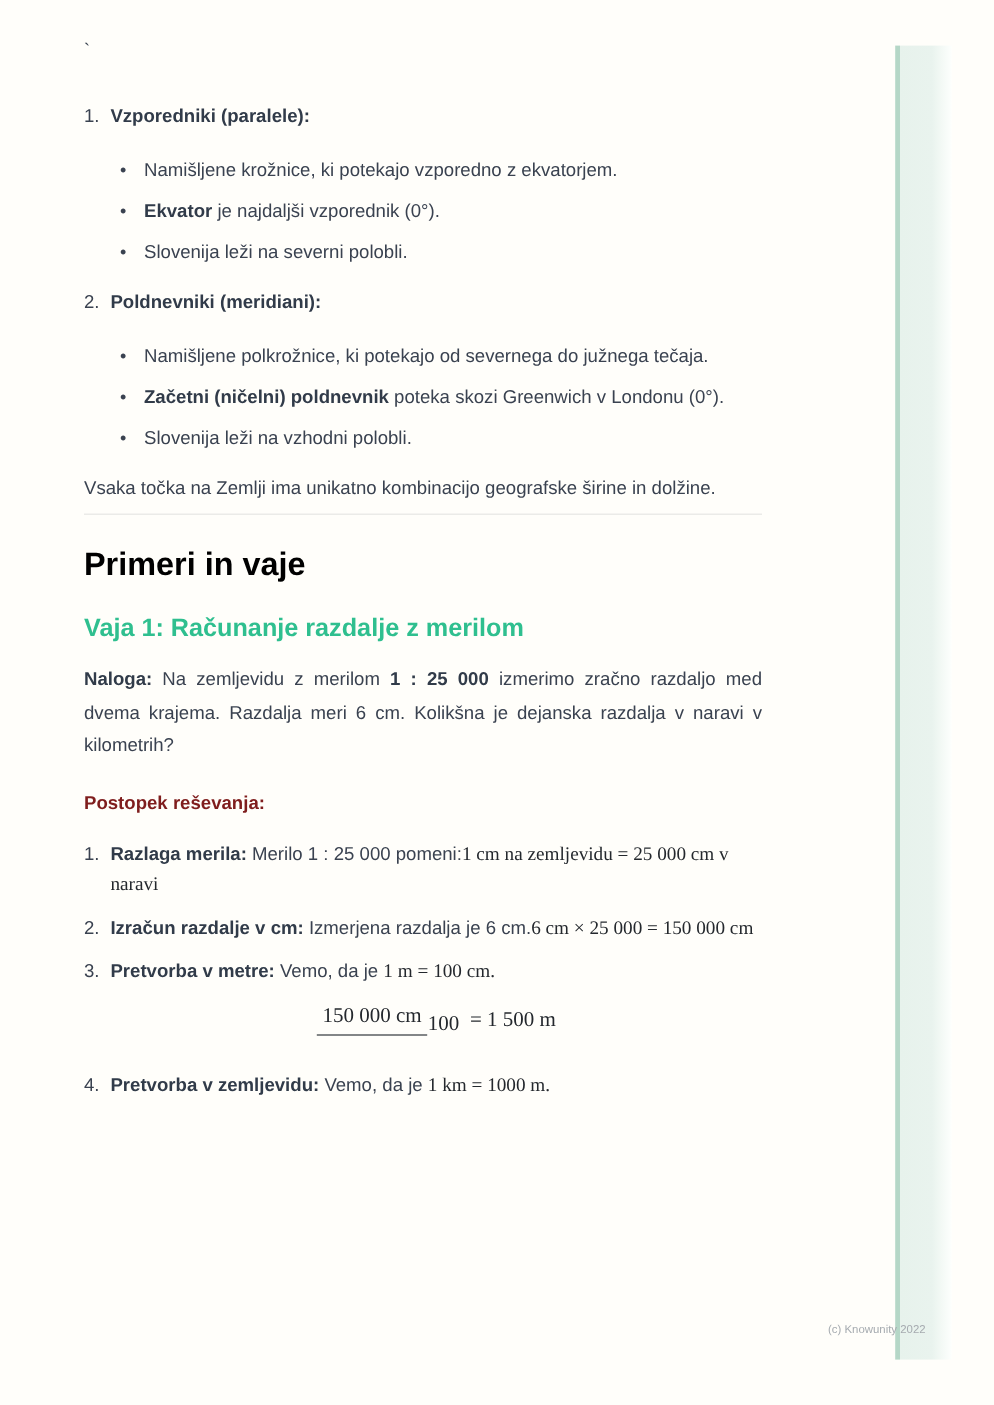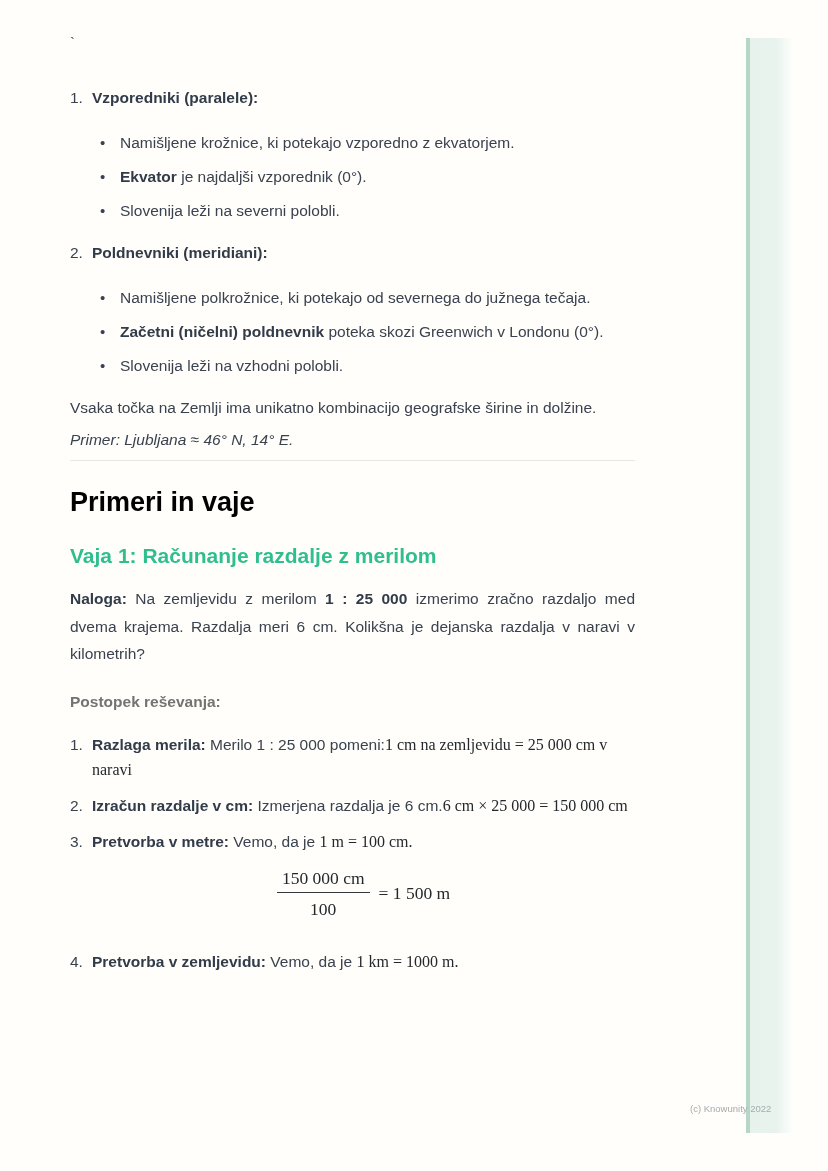--- a/index.html
+++ b/index.html
@@ -26,29 +26,29 @@
   .bullets li{display:flex;margin-bottom:10px;}
   .bullets .dot{flex:0 0 20px;margin-left:30px;text-align:left;color:#3a4250;}
   .bullets .dot::before{content:"•";font-size:15px;}
   .btext{flex:1;}
   .summary{margin:18px 0 0 0;}
   .example{margin:8px 0 0 0;font-style:italic;}
   hr.divider{border:none;border-top:1px solid #e7e7e4;margin:8px 0 0 0;}
   h1.sec{margin:25px 0 12px 0;font-size:27px;line-height:32px;color:#000000;font-weight:700;}
   h2.sec{margin:25px 0 16px 0;font-size:21px;line-height:26px;color:#2fbf8f;font-weight:700;}
   .task{margin:16px 0 0 0;line-height:27.5px;text-align:justify;}
-  .procedure{margin:22px 0 0 0;font-weight:700;color:#737373;}
+  .procedure{margin:22px 0 0 0;font-weight:700;color:#7f1d1d;}
   .steps{list-style:none;margin:18px 0 0 0;padding:0;}
   .steps>li{display:flex;margin-bottom:11px;line-height:25px;}
   .steps .num{flex:0 0 22px;color:#3a4250;}
   .step-body{flex:1;}
   .math{font-family:"Liberation Serif","DejaVu Serif",serif;color:#24282d;font-size:16px;}
   .formula{margin:14px 0 18px 0;display:flex;justify-content:center;align-items:center;
     font-family:"Liberation Serif","DejaVu Serif",serif;color:#24282d;font-size:17.5px;line-height:21px;}
-  .frac{display:inline-flex;flex-direction:column;text-align:center;}
+  .frac{display:inline-flex;flex-direction:row;text-align:center;}
   .frac .fnum{padding:0 5px 3px 5px;border-bottom:1.5px solid #33383d;}
   .frac .fden{padding-top:6px;}
   .fresult{margin-left:9px;}
   .watermark{position:absolute;left:690px;top:1103px;font-size:9.5px;color:#a6abb0;z-index:6;}
 </style>
 </head>
 <body>
 
 <div class="sidebar-bar"></div>
 
@@ -93,21 +93,20 @@
           </li>
         <li>
             <span class="dot"></span>
             <span class="btext"><span>Slovenija leži na vzhodni polobli.</span><span class="bold"></span><span></span></span>
           </li>
       </ul>
     </li>
   </ol>
 
   <p class="summary">Vsaka točka na Zemlji ima unikatno kombinacijo geografske širine in dolžine.</p>
-  <p class="example">Primer: Ljubljana ≈ 46° N, 14° E.</p>
 
   <hr class="divider">
 
   <h1 class="sec">Primeri in vaje</h1>
   <h2 class="sec">Vaja 1: Računanje razdalje z merilom</h2>
 
   <p class="task"><span class="bold">Naloga:</span><span> Na zemljevidu z merilom </span><span class="bold">1 : 25 000</span><span> izmerimo zračno razdaljo med dvema krajema. Razdalja meri 6 cm. Kolikšna je dejanska razdalja v naravi v kilometrih?</span></p>
 
   <p class="procedure">Postopek reševanja:</p>
 

